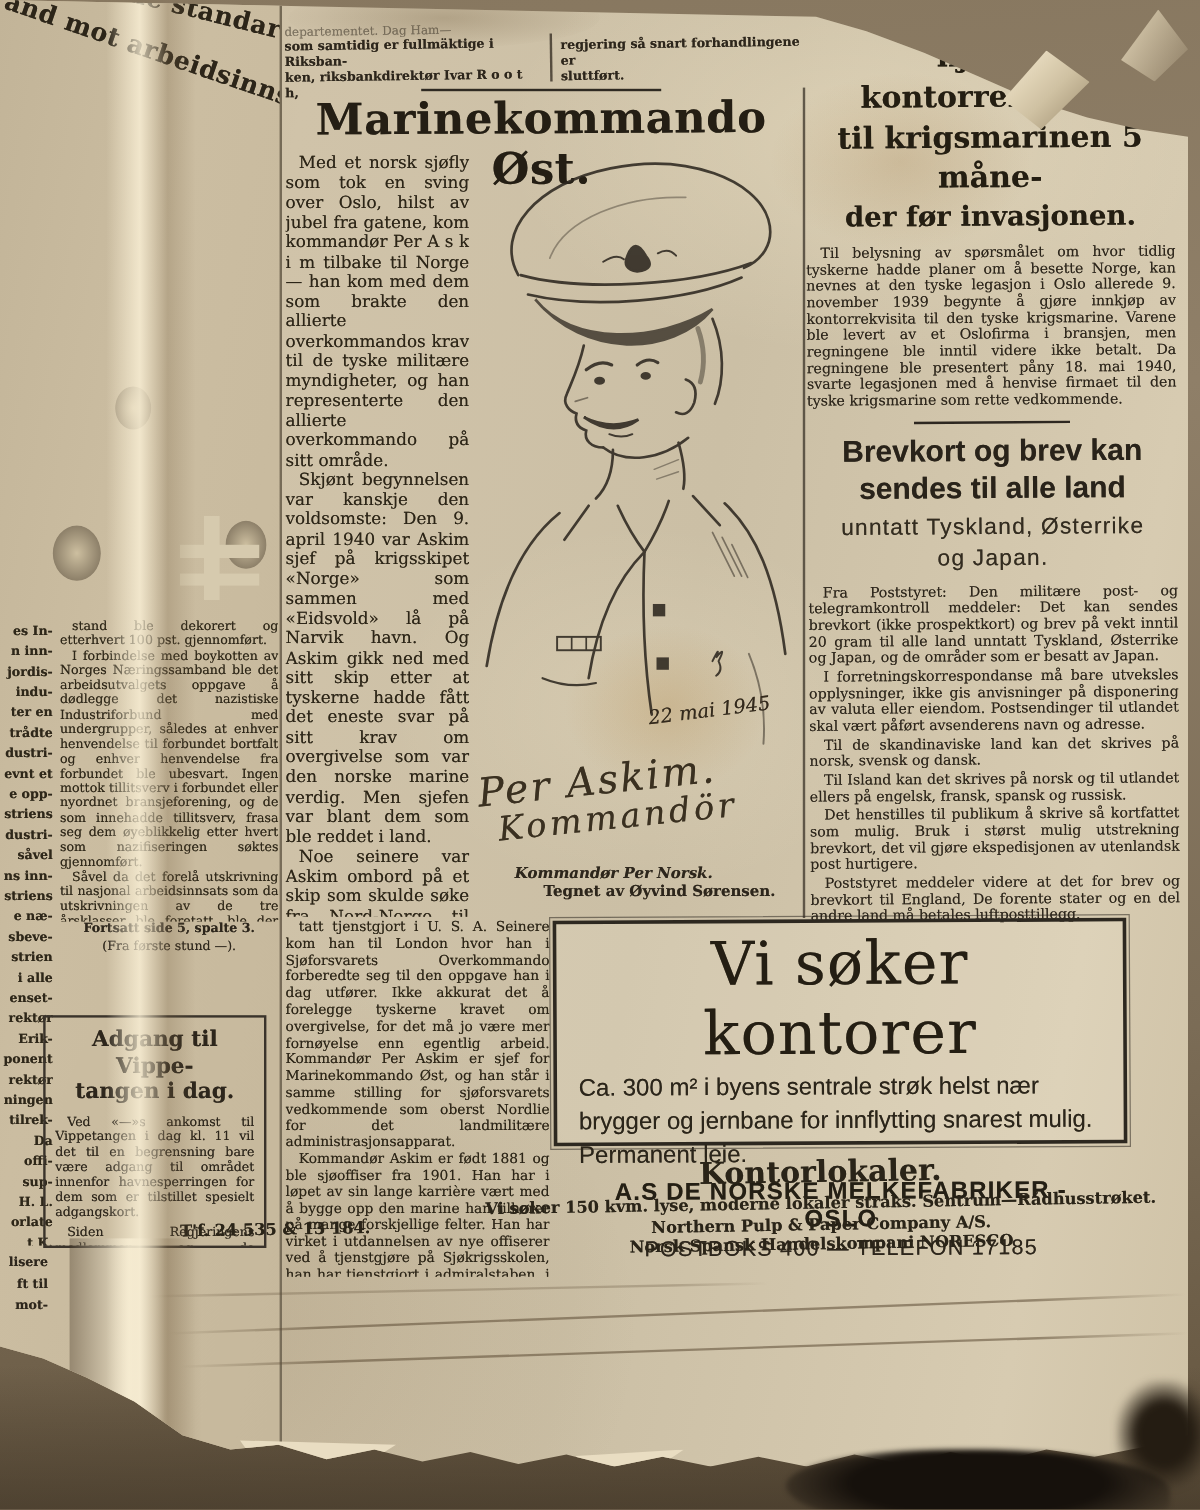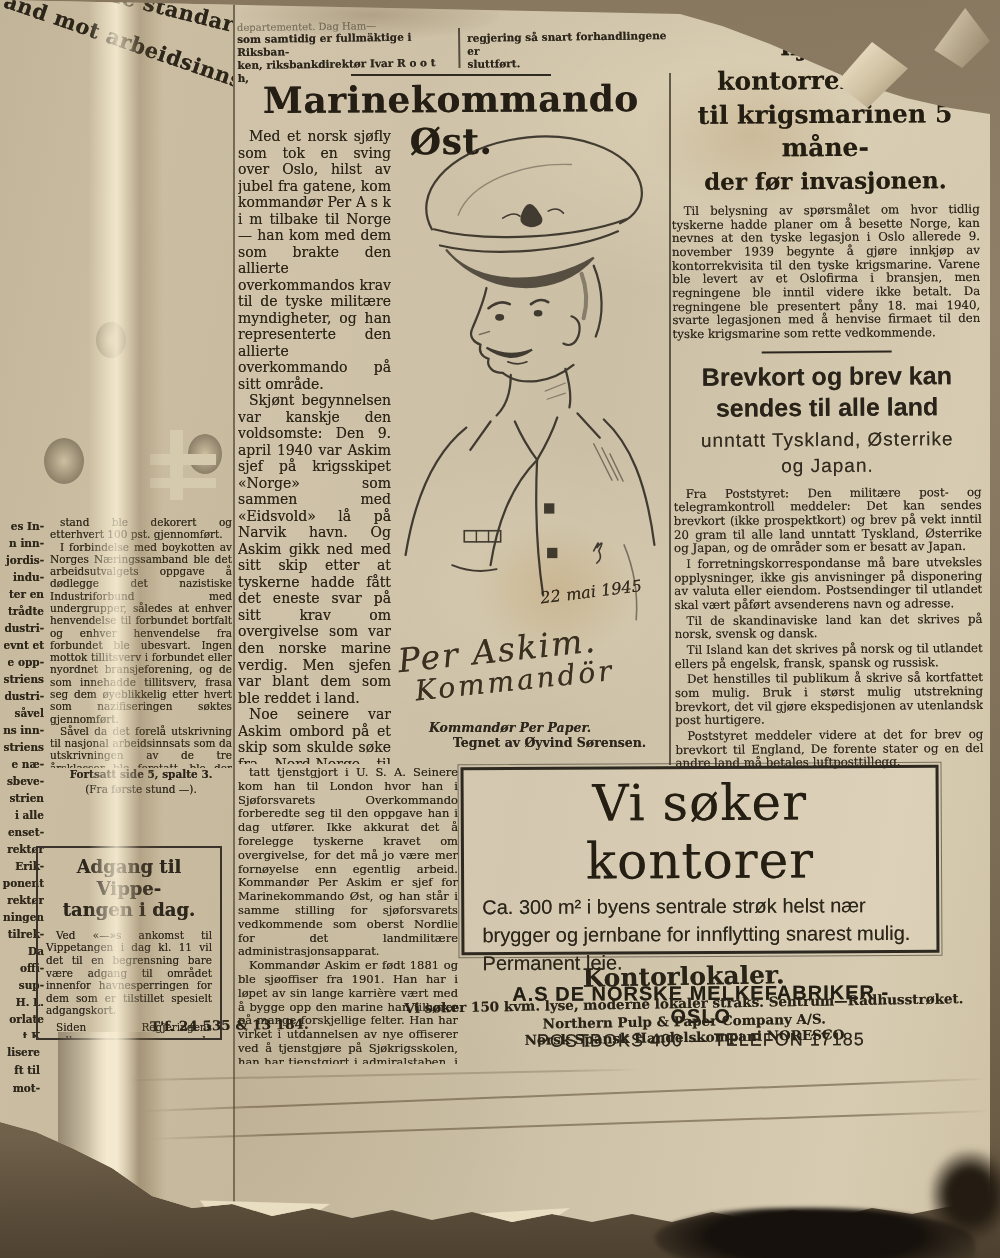--- a/index.html
+++ b/index.html
@@ -307,21 +307,21 @@
           <text x="146" y="482" transform="rotate(-7 146 482)" font-family="DejaVu Serif, serif" font-style="italic" font-size="16" fill="#33291c">22 mai 1945</text>
         </svg>
       </div>
 
       <div class="sig">
         <div class="l1">Per Askim.</div>
         <div class="l2">Kommandör</div>
       </div>
 
       <div class="cap">
-        <div class="c1">Kommandør Per Paper.</div>
+        <div class="c1">Kommandør Per Norsk.</div>
         <div class="c2">Tegnet av Øyvind Sørensen.</div>
       </div>
 
       <div class="colB">
         <p>tatt tjenstgjort i U. S. A. Seinere kom han til London hvor han i Sjøforsvarets Overkommando forberedte seg til den oppgave han i dag utfører. Ikke akkurat det å forelegge tyskerne kravet om overgivelse, for det må jo være mer fornøyelse enn egentlig arbeid. Kommandør Per Askim er sjef for Marinekommando Øst, og han står i samme stilling for sjøforsvarets vedkommende som oberst Nordlie for det landmilitære administrasjonsapparat.</p>
         <p>Kommandør Askim er født 1881 og ble sjøoffiser fra 1901. Han har i løpet av sin lange karrière vært med å bygge opp den marine han tilhører på mange forskjellige felter. Han har virket i utdannelsen av nye offiserer ved å tjenstgjøre på Sjøkrigsskolen, han har tjenstgjort i admiralstaben, i marinestyrelsen og han har naturligvis også ført skip på sjøen — hva det kanskje ikke alltid var så rik anledning til som våre marineoffiserer ønsket.</p>
 
       </div>
 
       <div class="vrule"></div>

